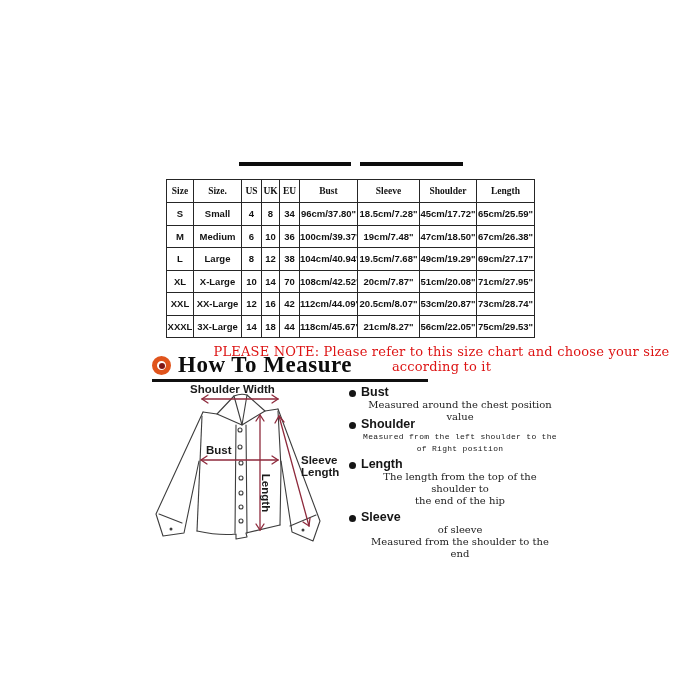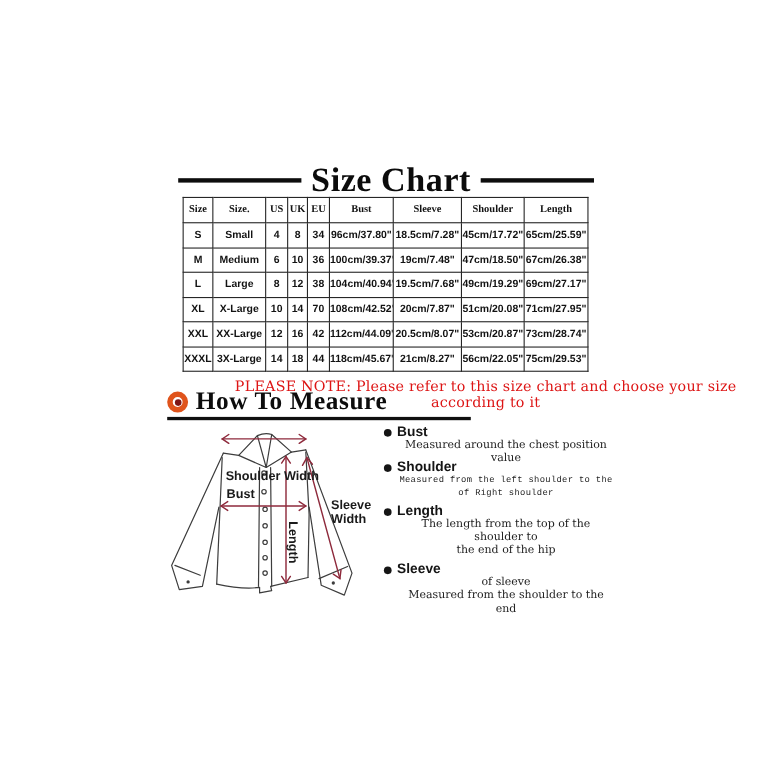--- a/index.html
+++ b/index.html
@@ -38,21 +38,21 @@
                font-family:"Liberation Serif",serif;font-weight:700;
                font-size:23px;letter-spacing:.5px;color:#0c0c0c;white-space:nowrap;}
   .htm-underline{position:absolute;left:152px;top:379px;width:276px;height:3px;
                  background:#101010;}
 
   
   .diagram{position:absolute;left:150px;top:383px;width:200px;height:180px;}
   .diagram svg{position:absolute;left:0;top:0;}
   .dlabel{position:absolute;font-weight:700;font-size:11.5px;color:#1a1a1a;
           line-height:12px;white-space:nowrap;}
-  .dlabel.shoulder-width{left:40px;top:0px;width:100px;text-align:right;margin-top:44px;}
+  .dlabel.shoulder-width{left:40px;top:0px;width:100px;text-align:left;}
   .dlabel.bust{left:56px;top:61px;}
   .dlabel.length{left:96px;top:104px;width:40px;text-align:center;
                  transform:rotate(90deg);}
   .dlabel.sleeve-length{left:151px;top:71px;width:46px;white-space:normal;}
 
   
   .mitem{position:absolute;left:344px;width:215px;}
   .mitem .dot{position:absolute;left:5px;top:4px;width:7px;height:7px;
               border-radius:50%;background:#151515;}
   .mitem .mlabel{margin-left:17px;font-weight:700;font-size:12.5px;
@@ -64,21 +64,20 @@
   .mitem.i-bust{top:386px;}
   .mitem.i-shoulder{top:418px;}
   .mitem.i-length{top:458px;}
   .mitem.i-sleeve{top:511px;}
 </style>
 </head>
 <body>
 
 <div class="title-row">
   <div class="title-line l"></div>
-  <div class="page-title">Size Chart</div>
   <div class="title-line r"></div>
 </div>
 
 <table class="size">
     <colgroup>
       <col style="width: 27px;">
       <col style="width: 48px;">
       <col style="width: 20px;">
       <col style="width: 18px;">
       <col style="width: 20px;">
@@ -230,35 +229,35 @@
         <path d="M106,141 L110,147 L114,141"></path>
 
       <path d="M129,33 L159,143"></path>
       <path d="M125,40 L129,33 L134,39"></path>
         <path d="M153,139 L159,143 L160,135"></path>
     </g>
   </svg>
   <div class="dlabel shoulder-width">Shoulder Width</div>
   <div class="dlabel bust">Bust</div>
   <div class="dlabel length">Length</div>
-  <div class="dlabel sleeve-length">Sleeve Width</div>
+  <div class="dlabel sleeve-length">Sleeve Length</div>
 </div>
 
 <div class="mitem i-bust">
   <span class="dot"></span>
   <div class="mlabel">Bust</div>
   <div class="mdesc">Measured around the chest position value</div>
 </div>
 
 <div class="mitem i-shoulder mono">
   <span class="dot"></span>
   <div class="mlabel">Shoulder</div>
   <div class="mdesc">
     <div>Measured from the left shoulder to the</div>
-    <div>of Right shoulder</div>
+    <div>of Right position</div>
   </div>
 </div>
 
 <div class="mitem i-length">
   <span class="dot"></span>
   <div class="mlabel">Length</div>
   <div class="mdesc">
     <div>The length from the top of the shoulder to</div>
     <div>the end of the hip</div>
   </div>

